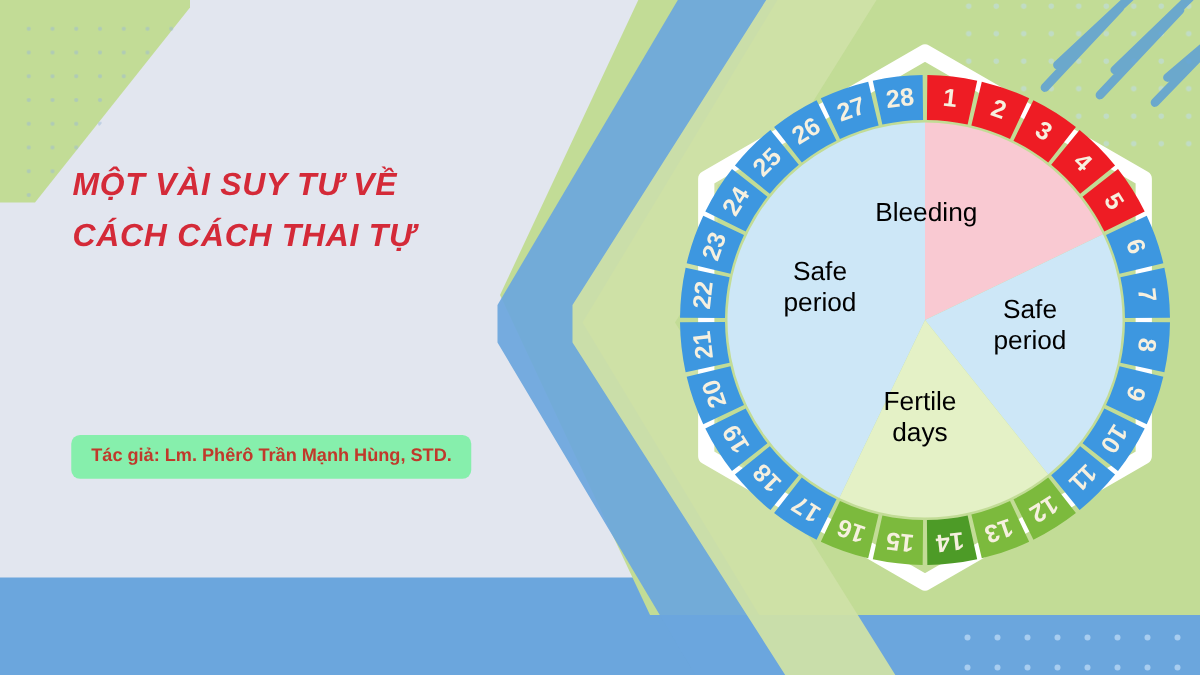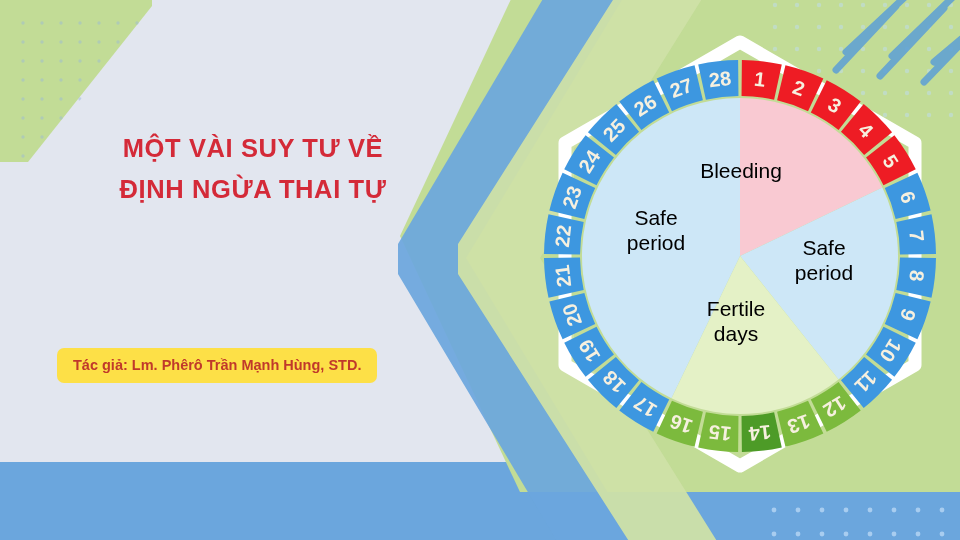--- a/index.html
+++ b/index.html
@@ -9,33 +9,33 @@
     background:#e2e6ef;
     position:relative;
   }
   #stage{position:absolute;inset:0;width:960px;height:540px;overflow:hidden;}
   .layer{position:absolute;inset:0;}
   svg{display:block;}
 
   
   #title-block{
     position:absolute;left:58px;top:128px;width:390px;
-    text-align:center;
+    font-style:italic;
   }
   #title-block .line{
     color:#d42a38;
     font-weight:bold;
     font-size:25.5px;
     letter-spacing:.6px;
     line-height:41px;
     white-space:nowrap;
   }
   #author-badge{
     position:absolute;left:57px;top:348px;
-    background:#fde047;
+    background:#86efac;
     border-radius:7px;
     padding:9px 16px 10px 16px;
     color:#c0392b;
     font-weight:bold;
     font-size:14.5px;
     white-space:nowrap;
     text-align:center;
   }
 
   
@@ -44,21 +44,21 @@
     color:#000000;
     font-size:21px;
     line-height:25px;
     text-align:center;
     white-space:pre-line;
     pointer-events:none;
   }
   #label-bleeding{left:676px;top:158px;width:130px;}
   #label-safe-left{left:596px;top:205px;width:120px;}
   #label-safe-right{left:764px;top:235px;width:120px;}
-  #label-fertile{left:676px;top:296px;width:120px;}
+  #label-fertile{left:676px;top:309px;width:120px;}
 </style>
 </head>
 <body>
 
 <div id="stage">
 
   <svg class="layer" width="960" height="540" viewBox="0 0 960 540">
     <defs>
       <pattern id="dots-dark" width="19" height="19" patternUnits="userSpaceOnUse">
         <circle cx="4" cy="4" r="1.7" fill="#9ab8d8" opacity=".85"></circle>
@@ -188,18 +188,18 @@
   <div class="pie-label" id="label-bleeding">Bleeding</div>
   <div class="pie-label" id="label-safe-left">Safe
 period</div>
   <div class="pie-label" id="label-safe-right">Safe
 period</div>
   <div class="pie-label" id="label-fertile">Fertile
 days</div>
 
   <div id="title-block">
     <div class="line">MỘT VÀI SUY TƯ VỀ</div>
-    <div class="line">ĐỊNH NGỪA THAI TỰ</div>
+    <div class="line">CÁCH CÁCH THAI TỰ</div>
   </div>
 
   <div id="author-badge">Tác giả: Lm. Phêrô Trần Mạnh Hùng, STD.</div>
 
 </div>
 
 </body></html>

